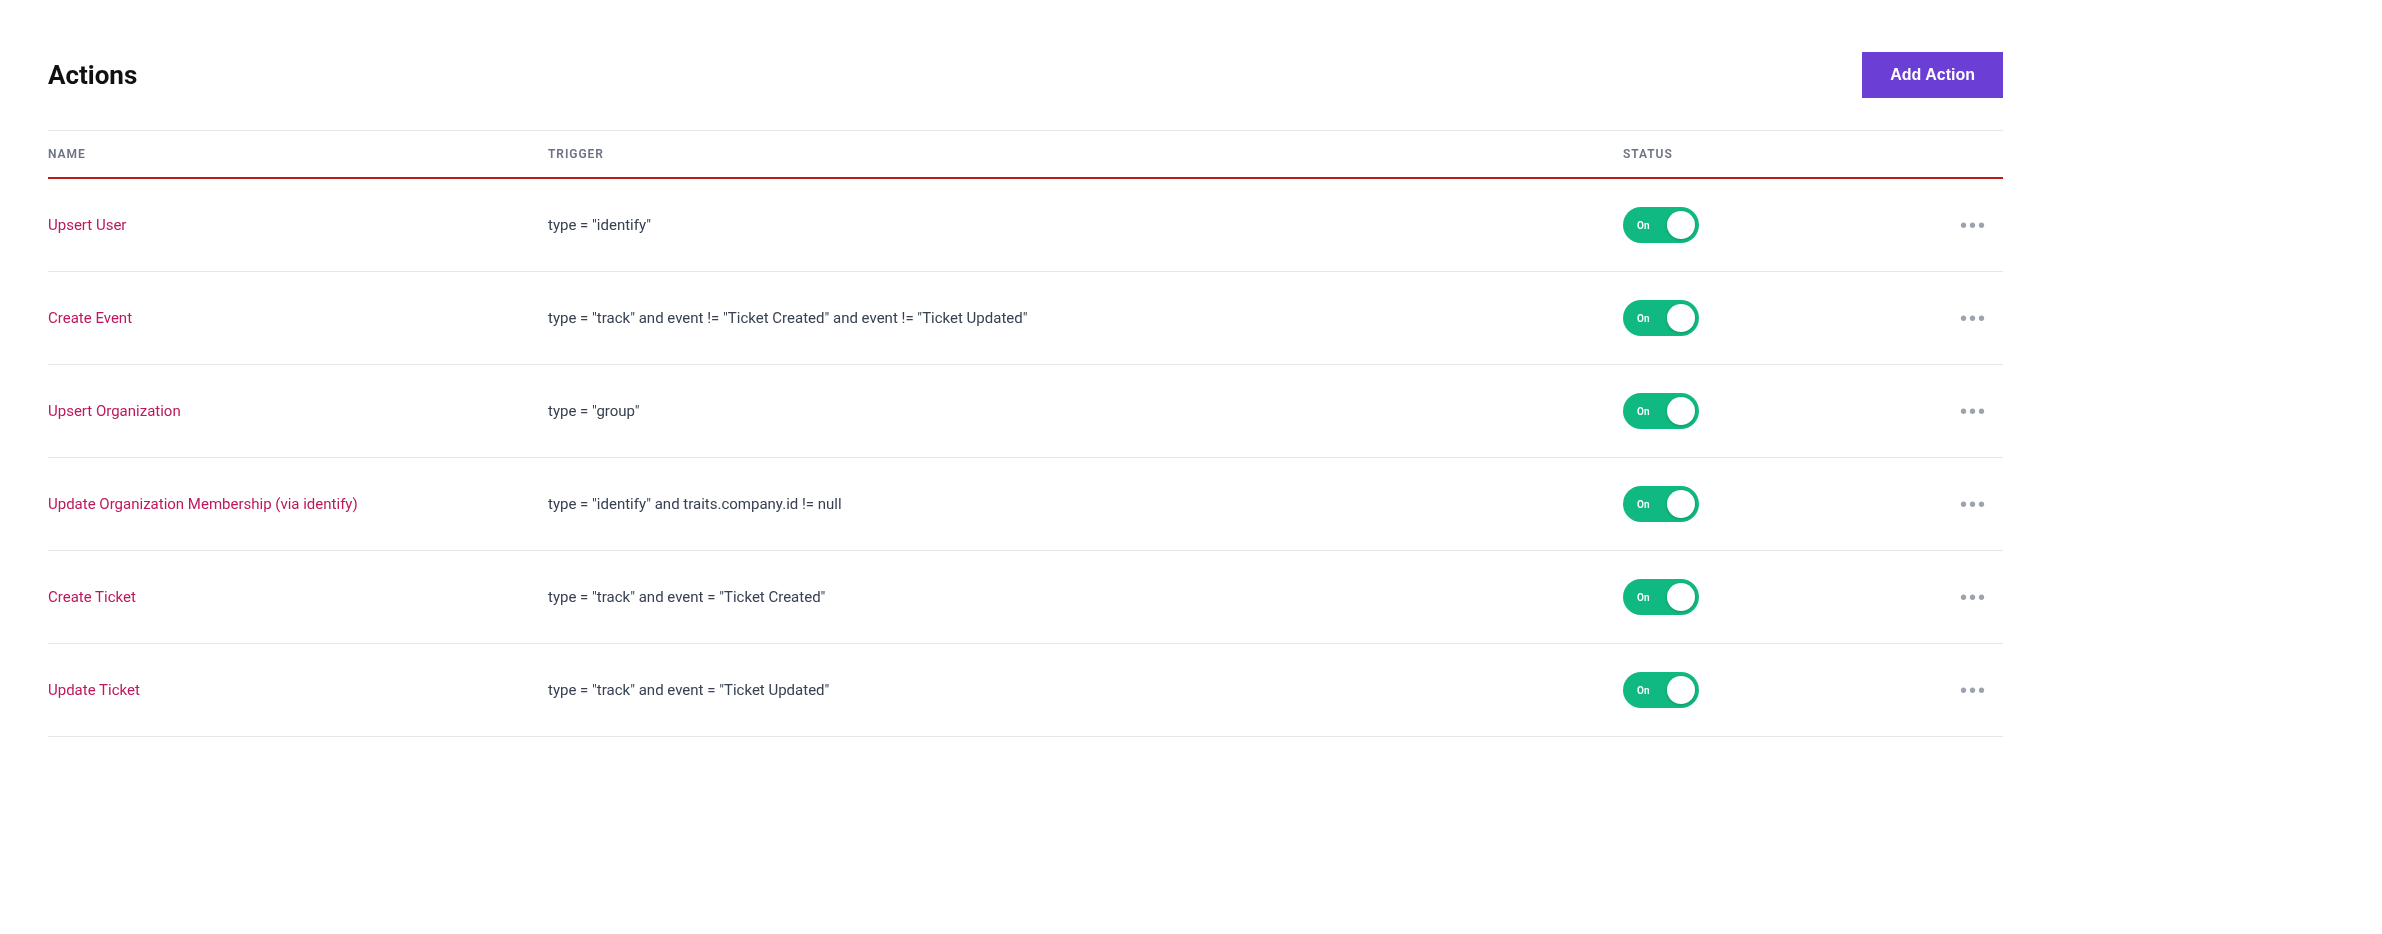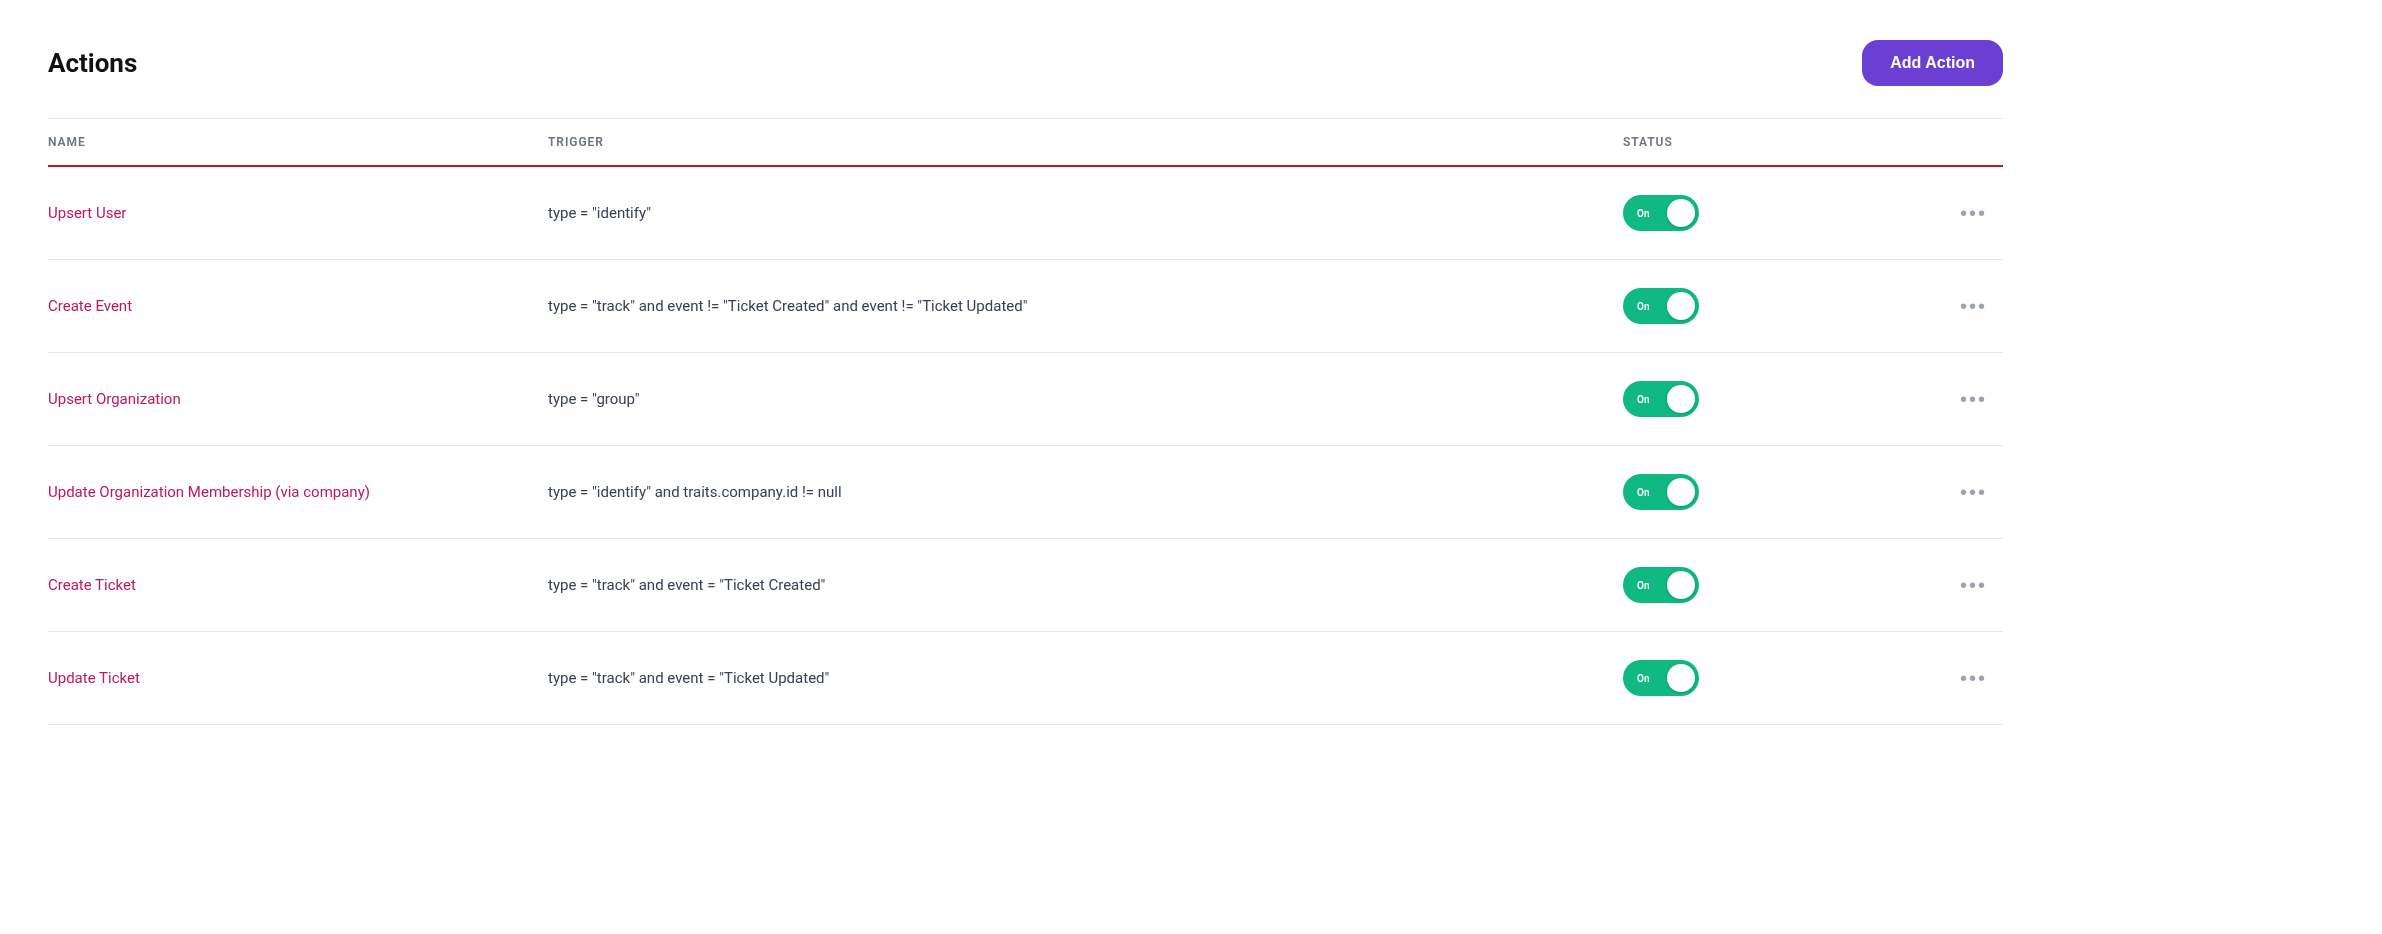--- a/index.html
+++ b/index.html
@@ -12,41 +12,41 @@
       font-family: -apple-system, BlinkMacSystemFont, 'Segoe UI', Roboto, sans-serif;
       background: #ffffff;
       color: #1a1a2e;
       font-size: 15px;
     }
 
     .page-container {
       width: 2051px;
       min-height: 934px;
       background: #ffffff;
-      padding: 40px 48px;
+      padding: 52px 48px;
     }
 
     .header {
       display: flex;
       align-items: center;
       justify-content: space-between;
       margin-bottom: 32px;
     }
 
     .page-title {
       font-size: 26px;
       font-weight: 700;
       color: #111111;
     }
 
     .add-action-button {
       background: #6b3fd4;
       color: #ffffff;
       border: none;
-      border-radius: 16px;
+      border-radius: 0;
       padding: 14px 28px;
       font-size: 16px;
       font-weight: 600;
       cursor: pointer;
     }
 
     .divider {
       height: 1px;
       background: #e5e7eb;
       margin-bottom: 0;
@@ -202,21 +202,21 @@
       <div class="toggle">
         <span class="toggle-label">On</span>
         <div class="toggle-knob"></div>
       </div>
     </div>
     <div class="cell-actions">
       <button class="more-button">•••</button>
     </div>
   </div>
         <div class="table-row">
-    <div class="cell-name">Update Organization Membership (via company)</div>
+    <div class="cell-name">Update Organization Membership (via identify)</div>
     <div class="cell-trigger">type = "identify" and traits.company.id != null</div>
     <div class="cell-status">
       <div class="toggle">
         <span class="toggle-label">On</span>
         <div class="toggle-knob"></div>
       </div>
     </div>
     <div class="cell-actions">
       <button class="more-button">•••</button>
     </div>

